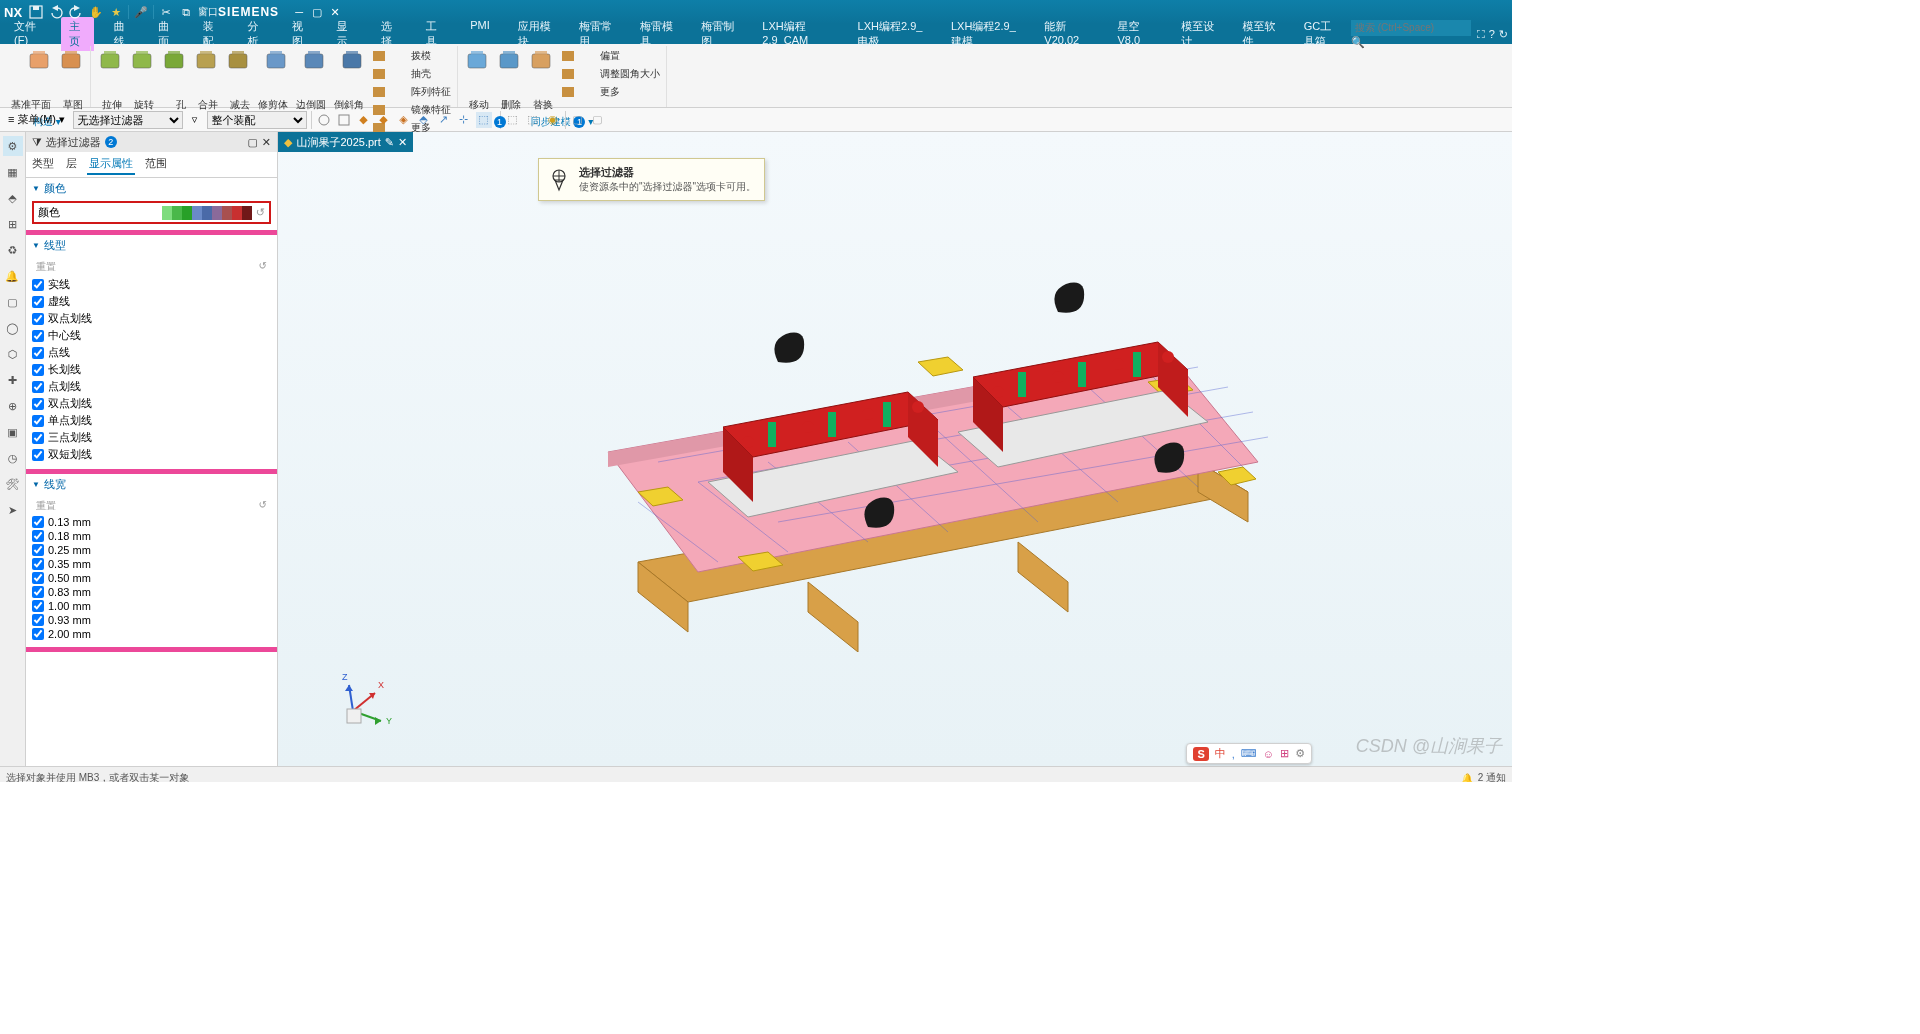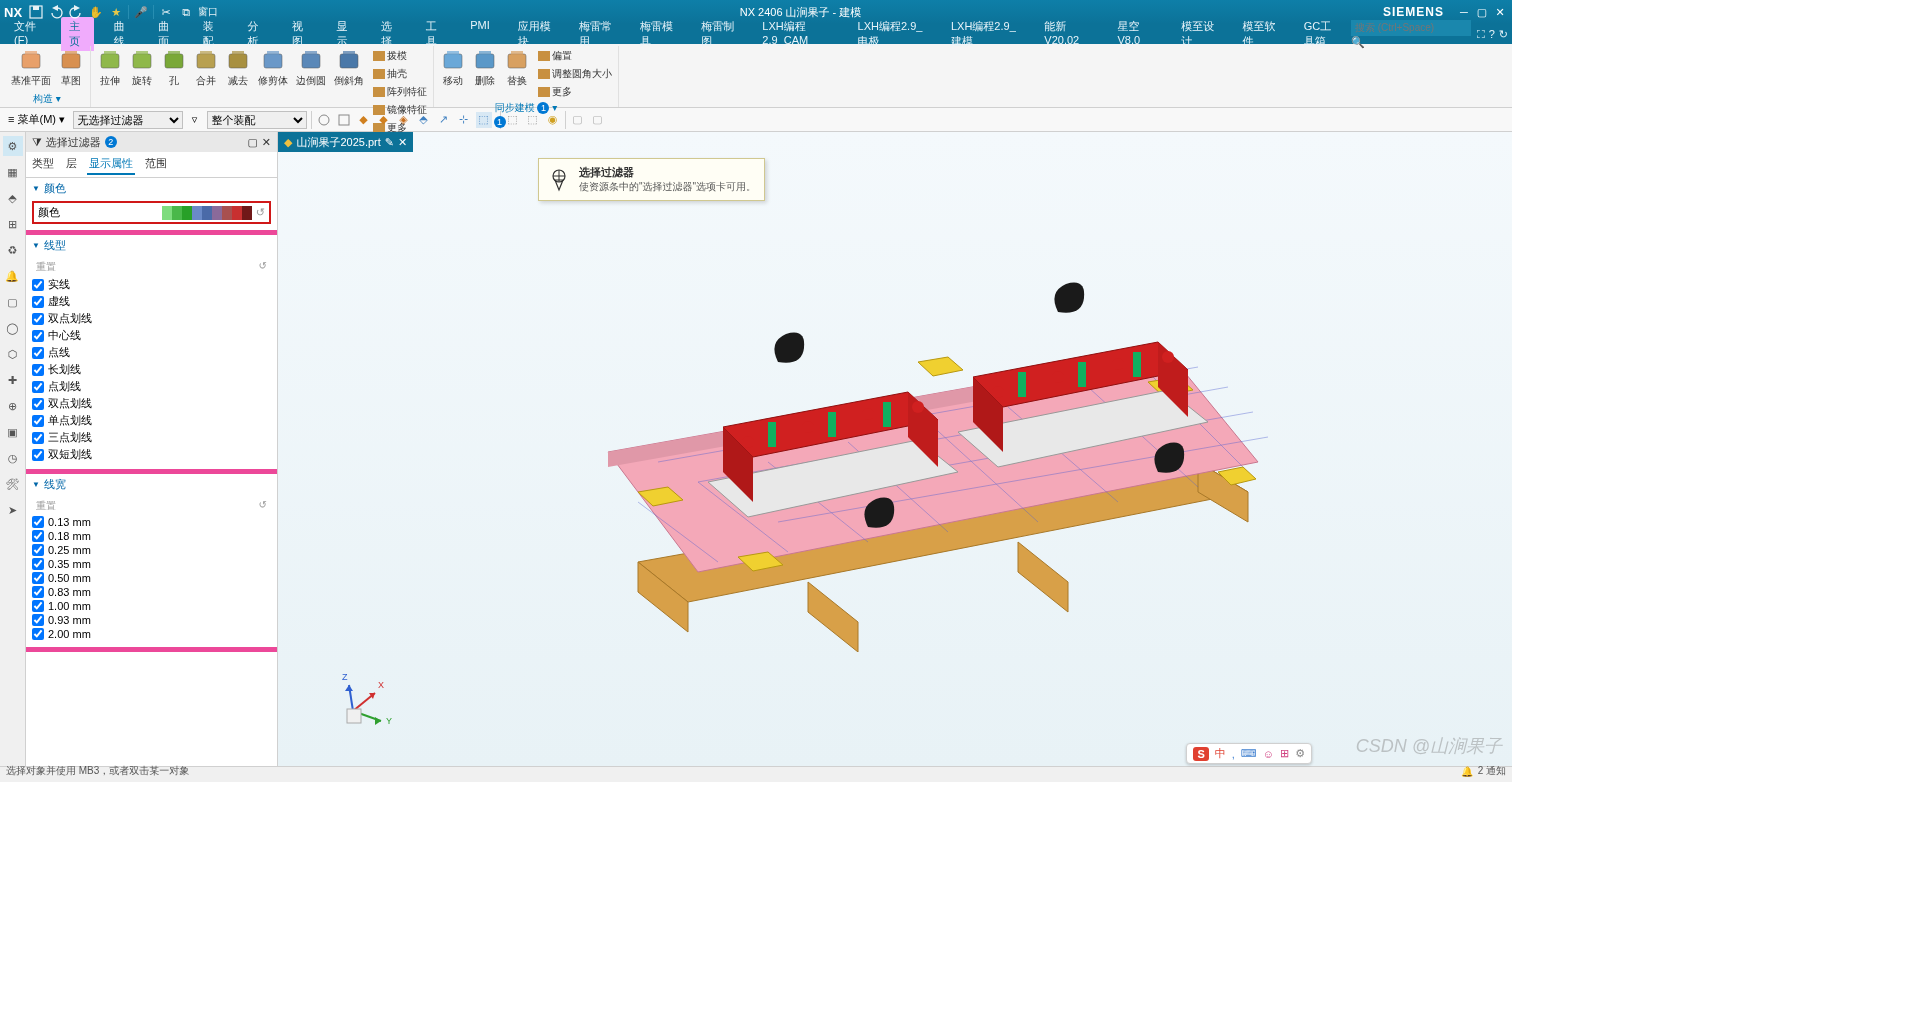--- a/index.html
+++ b/index.html
@@ -21,21 +21,21 @@
 .menubar .tab.active { background: #f0abfc; color: #0c7298; border-radius: 2px 2px 0 0; }
 .menubar .search { margin-left: auto; margin-right: 4px; }
 .menubar .search input { width: 120px; height: 16px; font-size: 10px; padding: 0 4px; border: none; background: #1a87ad; color: #bfe0ec; }
 .menubar .right-icons { display: flex; gap: 4px; color: #e8f4fa; padding-right: 4px; }
 
 
 .ribbon { height: 64px; background: #f5f5f5; border-bottom: 1px solid #d0d0d0; display: flex; padding: 2px 4px 0; }
 .rgroup { display: flex; flex-direction: column; align-items: center; border-right: 1px solid #e0e0e0; padding: 0 4px; }
 .rgroup .buttons { display: flex; gap: 2px; flex: 1; align-items: flex-start; }
 .rgroup .glabel { font-size: 10px; color: #0078b6; padding: 1px 0; }
-.rbtn { display: flex; flex-direction: column; align-items: center; padding: 2px 3px; cursor: pointer; min-width: 30px; }
+.rbtn { display: flex; flex-direction: column; align-items: flex-end; padding: 2px 3px; cursor: pointer; min-width: 30px; gap: 24px; }
 .rbtn .icon { width: 24px; height: 24px; display: flex; align-items: center; justify-content: center; }
 .rbtn .lbl { font-size: 10px; color: #333; margin-top: 2px; white-space: nowrap; }
 .rbtn.small { flex-direction: row; min-width: auto; padding: 1px 2px; }
 .rbtn.small .icon { width: 16px; height: 16px; }
 .smallcol { display: flex; flex-direction: column; }
 
 
 .selbar { height: 24px; background: #f8f8f8; border-bottom: 1px solid #d0d0d0; display: flex; align-items: center; padding: 0 4px; gap: 4px; }
 .selbar select { height: 18px; font-size: 11px; border: 1px solid #c0c0c0; }
 .selbar .sep { width: 1px; height: 18px; background: #d0d0d0; }
@@ -71,21 +71,21 @@
 .doc-tab .close { cursor: pointer; }
 .tooltip { position: absolute; top: 26px; left: 260px; background: #fffef5; border: 1px solid #d0c890; padding: 6px 8px; display: flex; align-items: center; gap: 8px; box-shadow: 2px 2px 4px rgba(0,0,0,.15); }
 .tooltip .ticon { width: 24px; height: 24px; }
 .tooltip .ttext .ttitle { font-size: 11px; font-weight: bold; color: #333; }
 .tooltip .ttext .tdesc { font-size: 10px; color: #555; }
 
 .triad { position: absolute; bottom: 30px; left: 50px; width: 70px; height: 70px; }
 .watermark { position: absolute; bottom: 8px; right: 10px; color: rgba(120,120,120,.4); font-size: 18px; font-style: italic; }
 
 
-.status { height: 16px; background: #f0f0f0; border-top: 1px solid #d0d0d0; display: flex; align-items: flex-end; padding: 4px 6px; font-size: 10px; color: #555; }
+.status { height: 16px; background: #f0f0f0; border-top: 1px solid #d0d0d0; display: flex; align-items: flex-start; padding: 4px 6px; font-size: 10px; color: #555; }
 .status .right { margin-left: auto; display: flex; gap: 4px; align-items: center; }
 
 
 .ime { position: absolute; bottom: 18px; right: 200px; background: #fff; border: 1px solid #d0d0d0; border-radius: 4px; padding: 2px 6px; display: flex; gap: 6px; align-items: center; box-shadow: 0 1px 3px rgba(0,0,0,.2); }
 .ime span { font-size: 11px; }
 
 
 svg { width: 100%; height: 100%; }
 
 
@@ -117,21 +117,20 @@
       </span>
     <span>✋</span>
     <span style="color:#ffd040">★</span>
     <span style="width:1px;background:#2a90b4;height:14px"></span>
     <span>🎤</span>
     <span style="width:1px;background:#2a90b4;height:14px"></span>
     <span>✂</span>
     <span>⧉</span>
     <span style="width:auto;font-size:10px">窗口</span>
   </div>
-  <div class="center">NX 2406 山涧果子 - 建模</div>
   <div class="right">
     <span style="font-weight:bold;font-size:12px;letter-spacing:1px">SIEMENS</span>
     <div class="winbtns">
       <span>─</span>
       <span>▢</span>
       <span>✕</span>
     </div>
   </div>
 </div>
 

